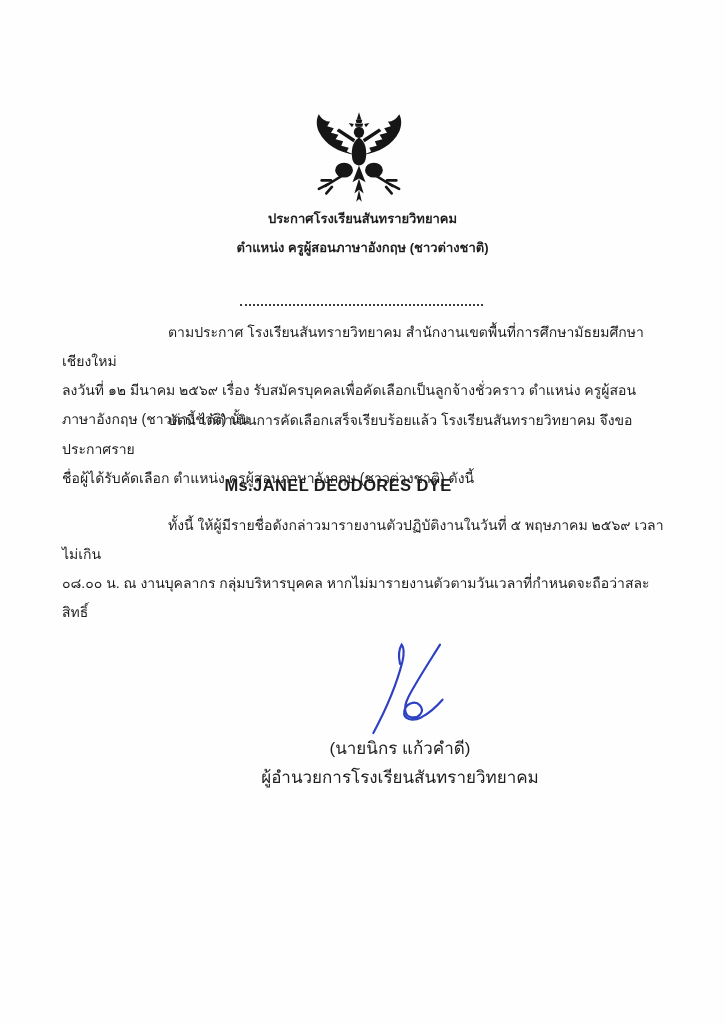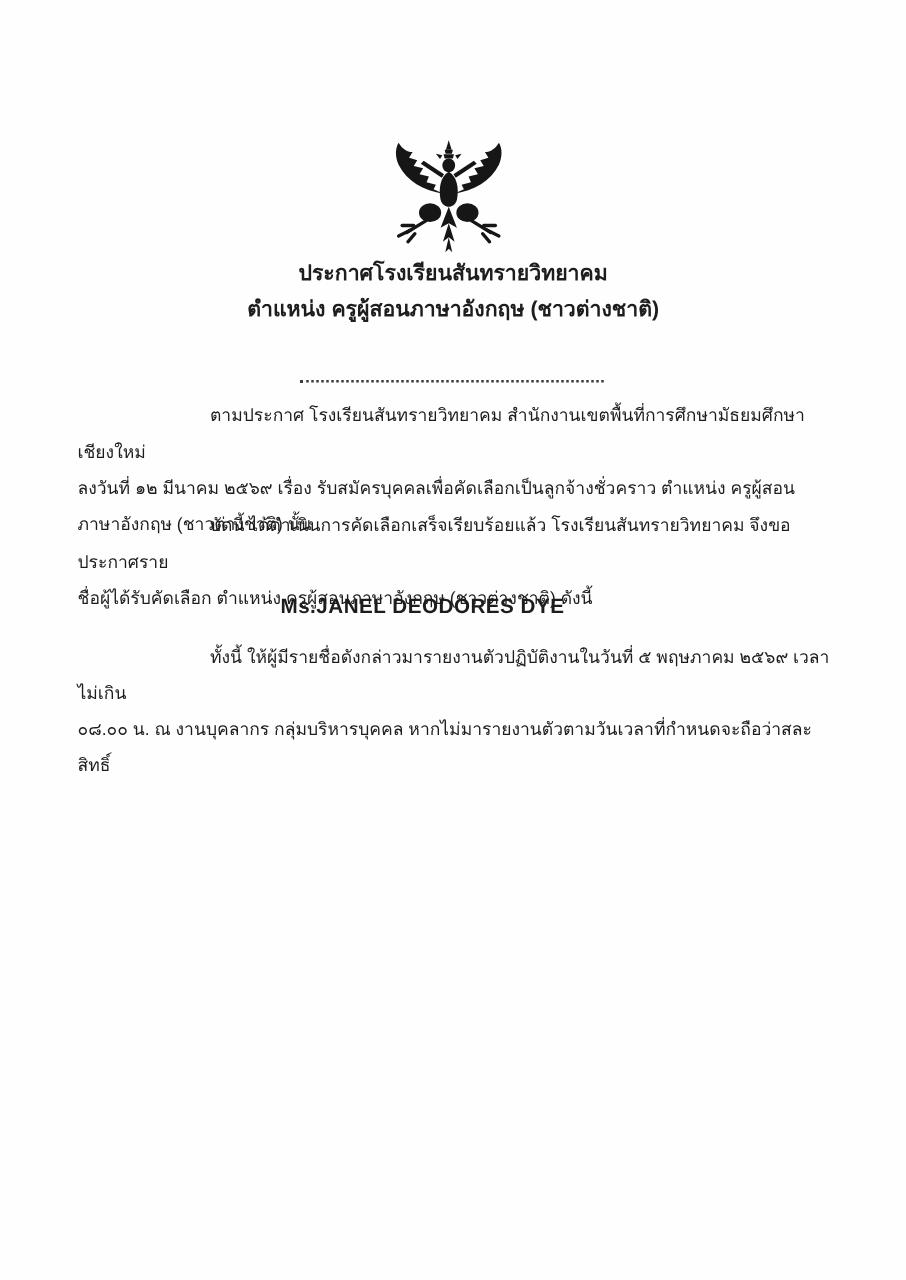--- a/index.html
+++ b/index.html
@@ -8,21 +8,21 @@
     font-family:"Liberation Sans","DejaVu Sans",sans-serif;
   }
   .page{
     position:relative;width:725px;height:1024px;background:#fefefe;color:#1d1d1d;
   }
   .emblem{
     position:absolute;top:110px;left:0;right:8px;display:flex;justify-content:center;
   }
   .heading-block{
     position:absolute;top:204px;left:0;right:0;text-align:center;
-    font-weight:700;font-size:17px;line-height:29px;
+    font-weight:700;font-size:13px;line-height:29px;
   }
   .dotted-divider{
     position:absolute;top:304px;left:240px;width:243px;height:0;
     border-top:2px dotted #3c3c3c;
   }
   .para{
     position:absolute;left:62px;width:604px;margin:0;
     font-size:14px;line-height:29px;white-space:pre-line;text-indent:106px;
   }
   .para-1{top:318px;}
@@ -102,14 +102,24 @@
 ภาษาอังกฤษ (ชาวต่างชาติ) นั้น</p>
   <p class="para para-2">บัดนี้ ได้ดำเนินการคัดเลือกเสร็จเรียบร้อยแล้ว โรงเรียนสันทรายวิทยาคม จึงขอประกาศราย
 ชื่อผู้ได้รับคัดเลือก ตำแหน่ง ครูผู้สอนภาษาอังกฤษ (ชาวต่างชาติ) ดังนี้</p>
 
   <div class="selected-name">Ms.JANEL DEODORES DYE</div>
 
   <p class="para para-3">ทั้งนี้ ให้ผู้มีรายชื่อดังกล่าวมารายงานตัวปฏิบัติงานในวันที่ ๕ พฤษภาคม ๒๕๖๙ เวลาไม่เกิน
 ๐๘.๐๐ น. ณ งานบุคลากร กลุ่มบริหารบุคคล หากไม่มารายงานตัวตามวันเวลาที่กำหนดจะถือว่าสละสิทธิ์</p>
 
 
+  <div class="signature-block">
+    <svg class="signature-ink" width="140" height="100" viewBox="0 0 140 120" xmlns="http://www.w3.org/2000/svg" aria-hidden="true">
+      <g fill="none" stroke="#2e41c3" stroke-width="2.6" stroke-linecap="round">
+        <path d="M20 114 C 34 88 48 56 55 28 C 57 19 57 12 54 8 C 51 13 50 22 52 31"></path>
+        <path d="M100 8 C 85 32 70 55 62 71 C 56 83 57 93 65 95 C 75 97 82 88 76 81 C 70 74 58 79 57 89 C 56 97 66 101 78 95 C 87 90 96 82 103 74"></path>
+      </g>
+    </svg>
+    <div class="signer-name">(นายนิกร  แก้วคำดี)</div>
+    <div class="signer-title">ผู้อำนวยการโรงเรียนสันทรายวิทยาคม</div>
+  </div>
 
 </div>
 
 </body></html>

